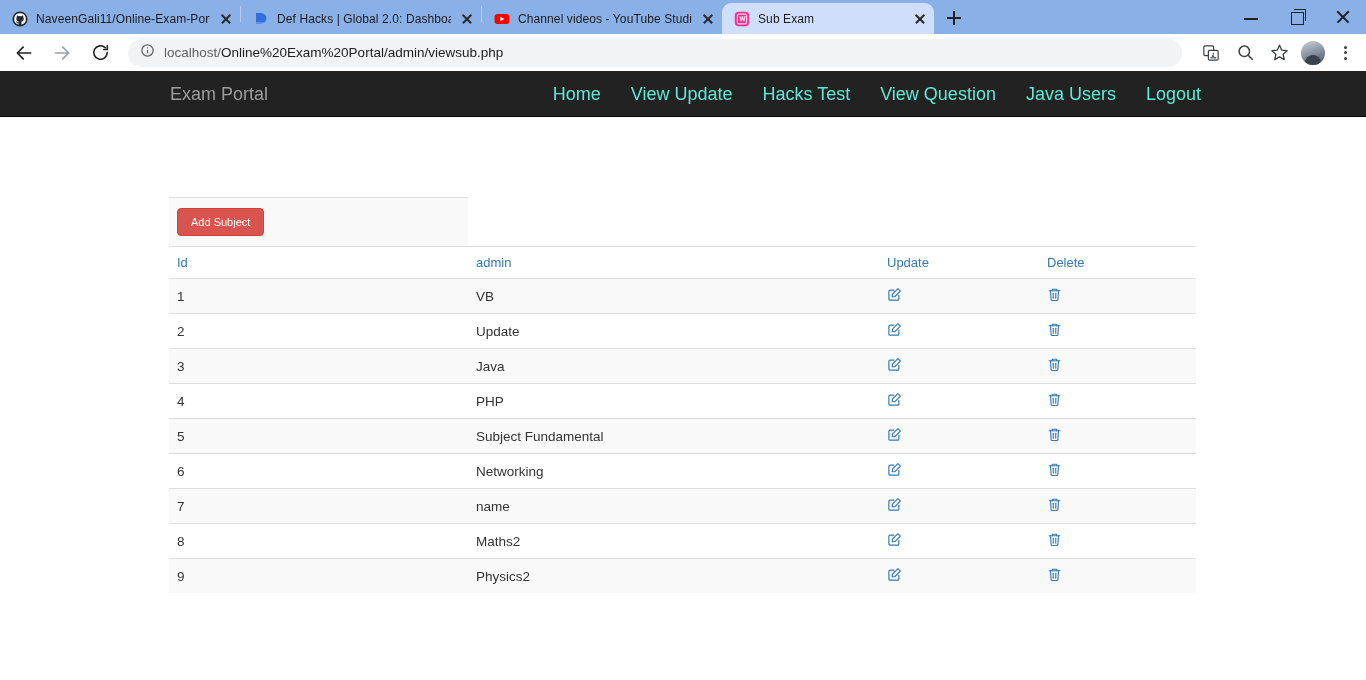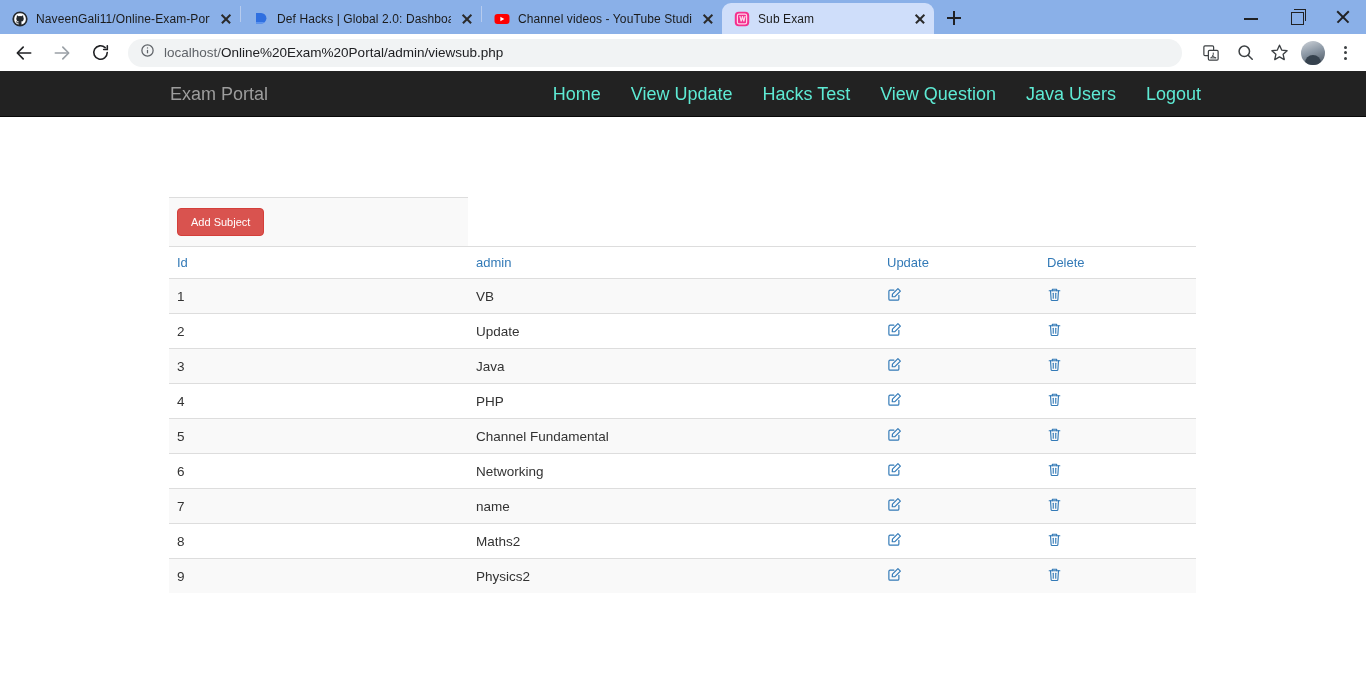--- a/index.html
+++ b/index.html
@@ -514,21 +514,21 @@
                     <path d="M5.6 6l1 14.2a1.5 1.5 0 0 0 1.5 1.4h7.8a1.5 1.5 0 0 0 1.5-1.4L18.4 6"></path>
                     <line x1="10" y1="10" x2="10" y2="18"></line>
                     <line x1="14" y1="10" x2="14" y2="18"></line>
                   </svg>
       </a>
     </td>
   </tr>
 
   <tr>
     <td>5</td>
-    <td>Channel Fundamental</td>
+    <td>Subject Fundamental</td>
     <td>
       <a class="act">
         <svg width="15" height="15" viewBox="0 0 24 24" fill="none" stroke="#337ab7" stroke-width="1.9" stroke-linecap="round" stroke-linejoin="round">
                     <path d="M19 13.2V19a2 2 0 0 1-2 2H5a2 2 0 0 1-2-2V7a2 2 0 0 1 2-2h6"></path>
                     <path d="M17.5 2.6 21.4 6.5 12.6 15.4 8.4 15.6 8.7 11.4z"></path>
                   </svg>
       </a>
     </td>
     <td>
       <a class="act">

